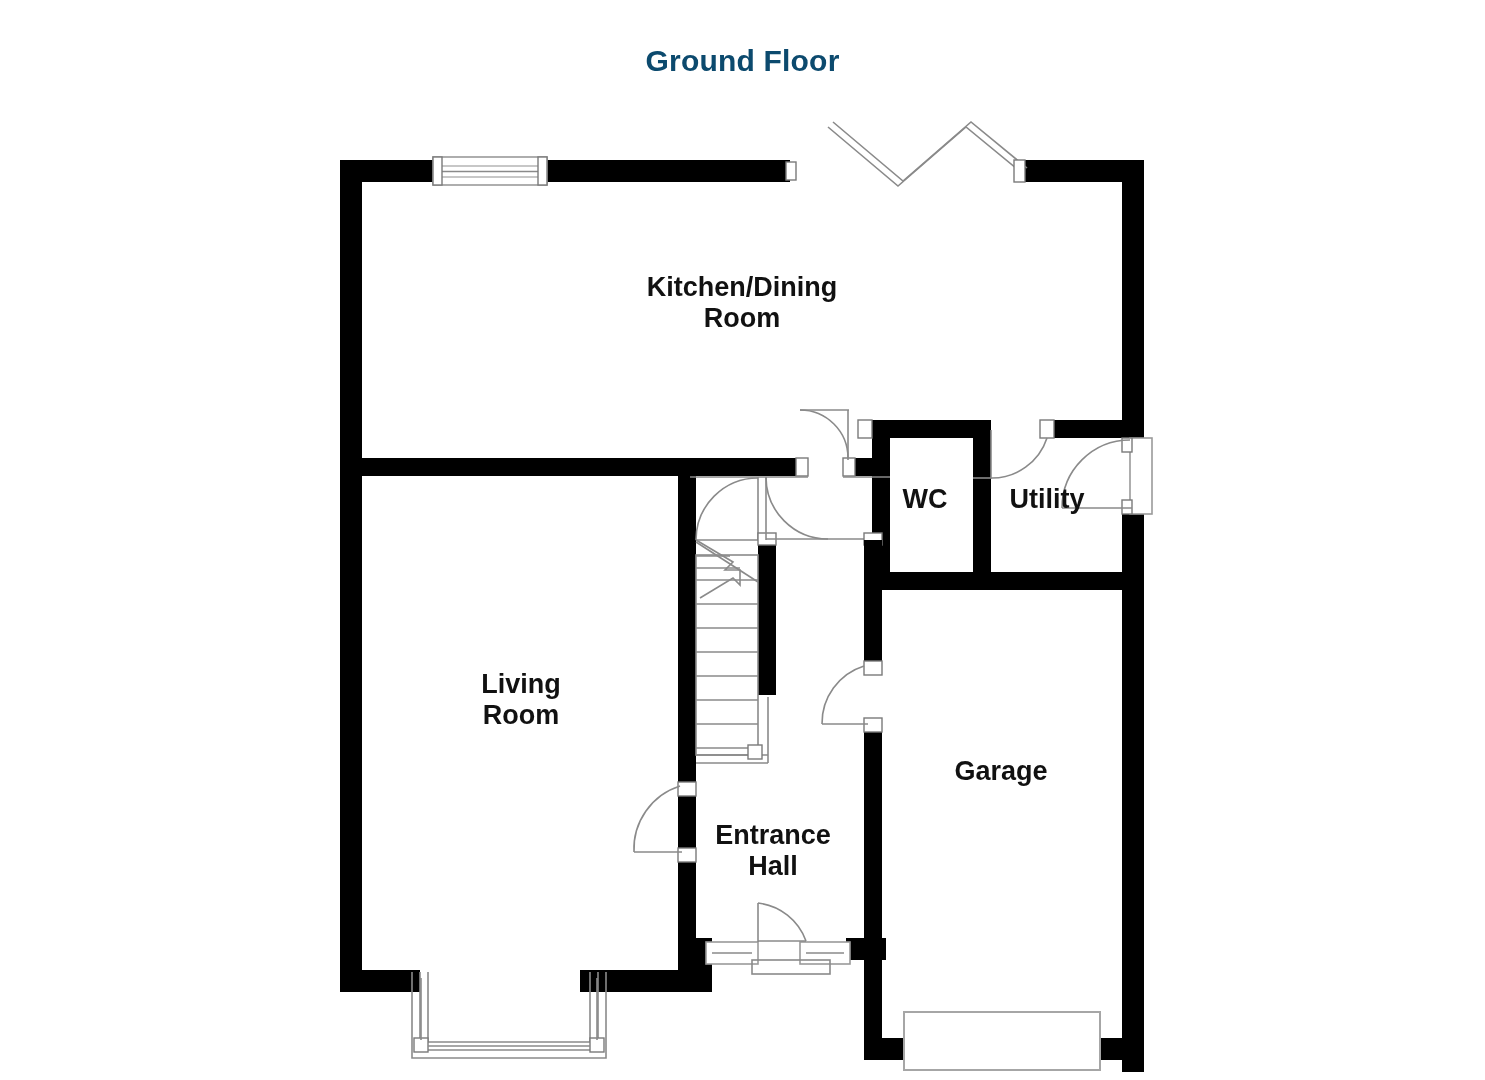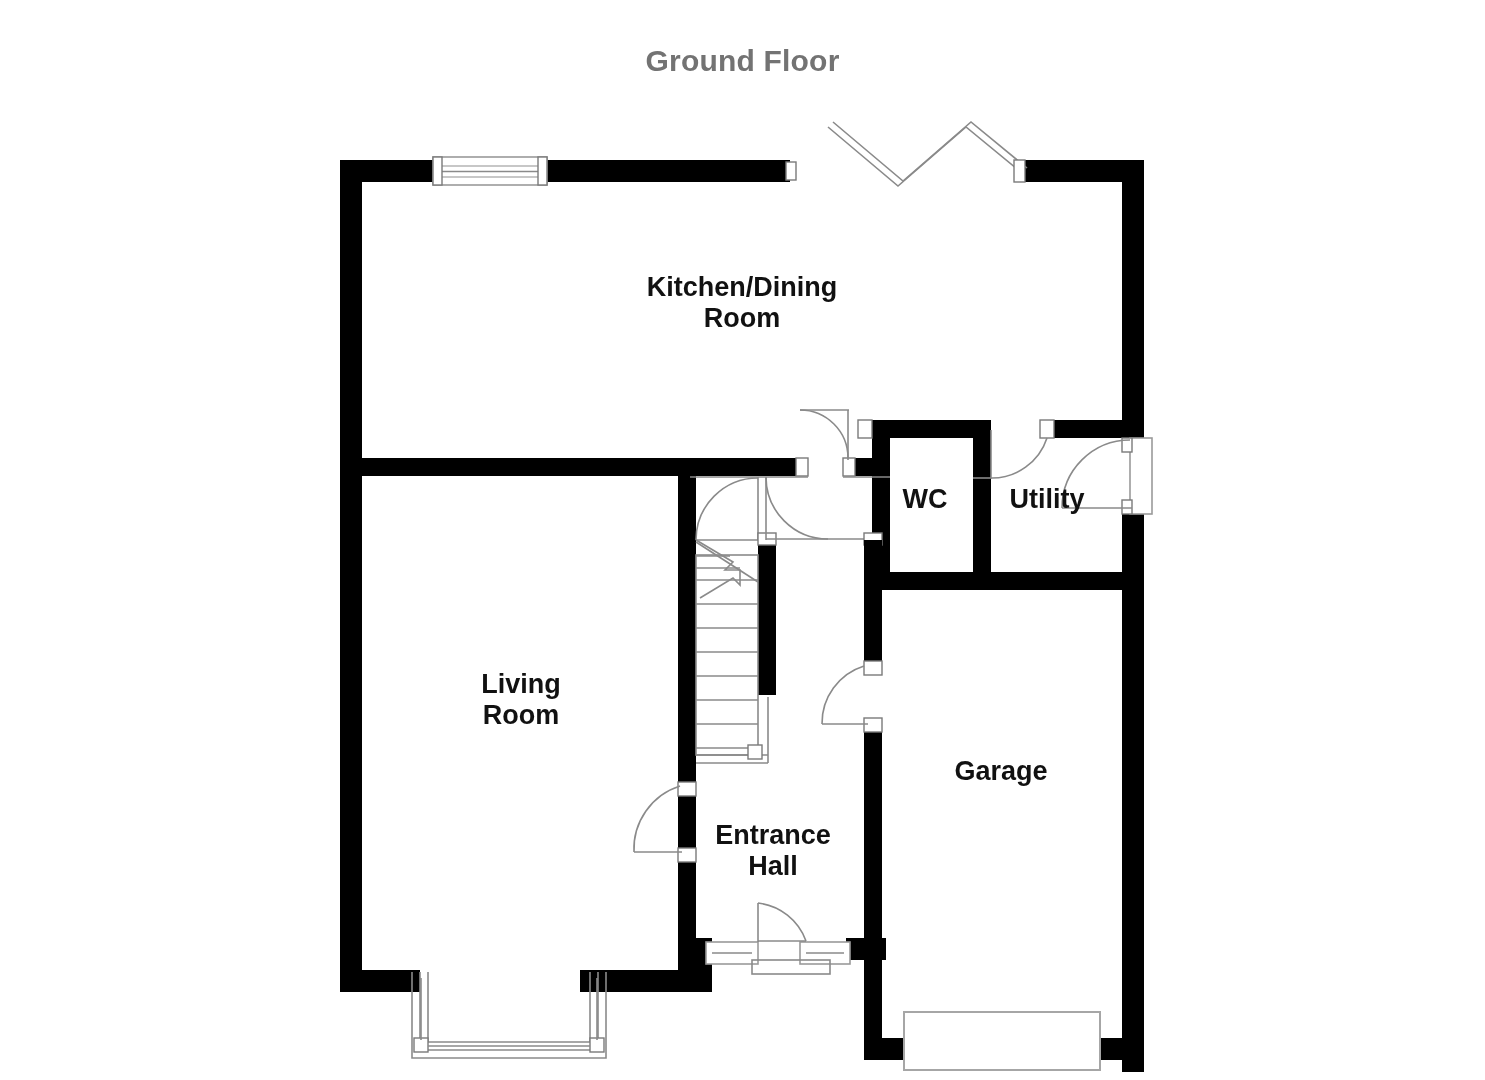--- a/index.html
+++ b/index.html
@@ -21,21 +21,21 @@
     height: 1080px;
   }
   .plan-title {
     position: absolute;
     left: 0;
     top: 44px;
     width: 1485px;
     text-align: center;
     font-size: 30px;
     font-weight: bold;
-    color: #737373;
+    color: #0c4a6e;
     letter-spacing: 0.2px;
   }
   svg.floorplan {
     position: absolute;
     left: 0;
     top: 0;
     width: 1485px;
     height: 1080px;
     display: block;
   }

